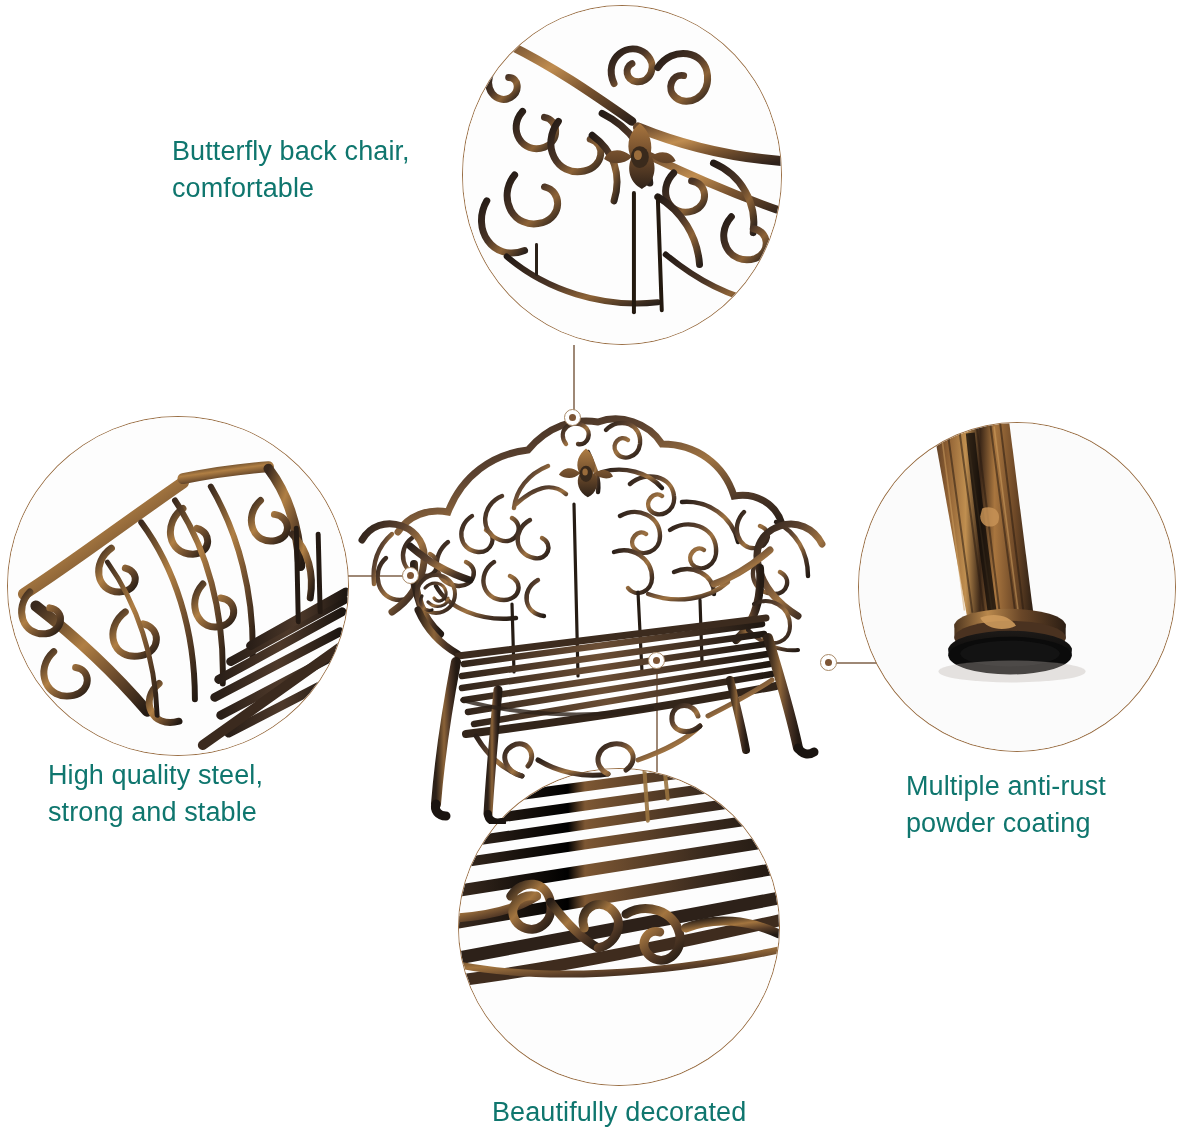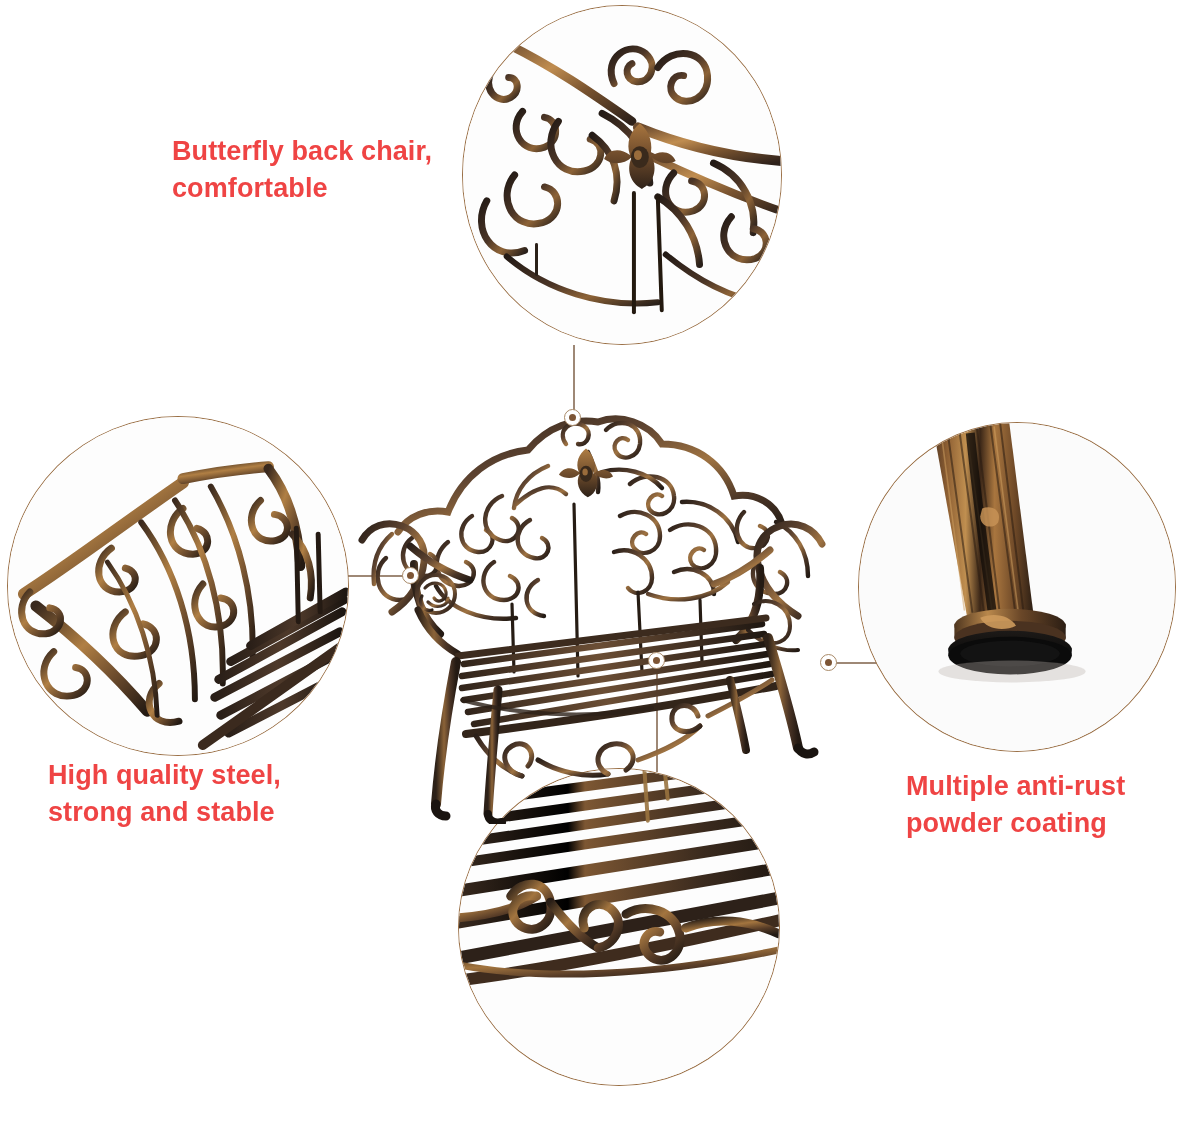--- a/index.html
+++ b/index.html
@@ -13,22 +13,22 @@
   
   .callout{
     position:absolute;border-radius:50%;overflow:hidden;
     border:1.6px solid #9a6f45;background:#ffffff;
     box-sizing:border-box;
   }
   .callout > svg{display:block;width:100%;height:100%;}
 
   
   .label{
-    position:absolute;color:#ef4444;
-    font-weight:700;line-height:1.38;
+    position:absolute;color:#0f766e;
+    font-weight:400;line-height:1.38;
     letter-spacing:.1px;white-space:pre-line;
   }
   .label.lbl-1{left:172px;top:133px;font-size:27px;width:330px;}
   .label.lbl-2{left:48px;top:757px;font-size:27px;width:320px;}
   .label.lbl-3{left:906px;top:768px;font-size:27px;width:280px;}
   .label.lbl-4{left:492px;top:1094px;font-size:27px;width:320px;}
 
   
   .conn{position:absolute;background:#9e8876;}
   .conn.v{width:1.6px;}
@@ -446,14 +446,15 @@
   <div class="dot" style="left:402px;top:567px;"></div>
   <div class="dot" style="left:820px;top:654px;"></div>
   <div class="dot" style="left:648px;top:652px;"></div>
 
   <div class="label lbl-1">Butterfly back chair,
 comfortable</div>
   <div class="label lbl-3">Multiple anti-rust
 powder coating</div>
   <div class="label lbl-2">High quality steel,
 strong and stable</div>
+  <div class="label lbl-4">Beautifully decorated</div>
 
 </div>
 
 </body></html>

